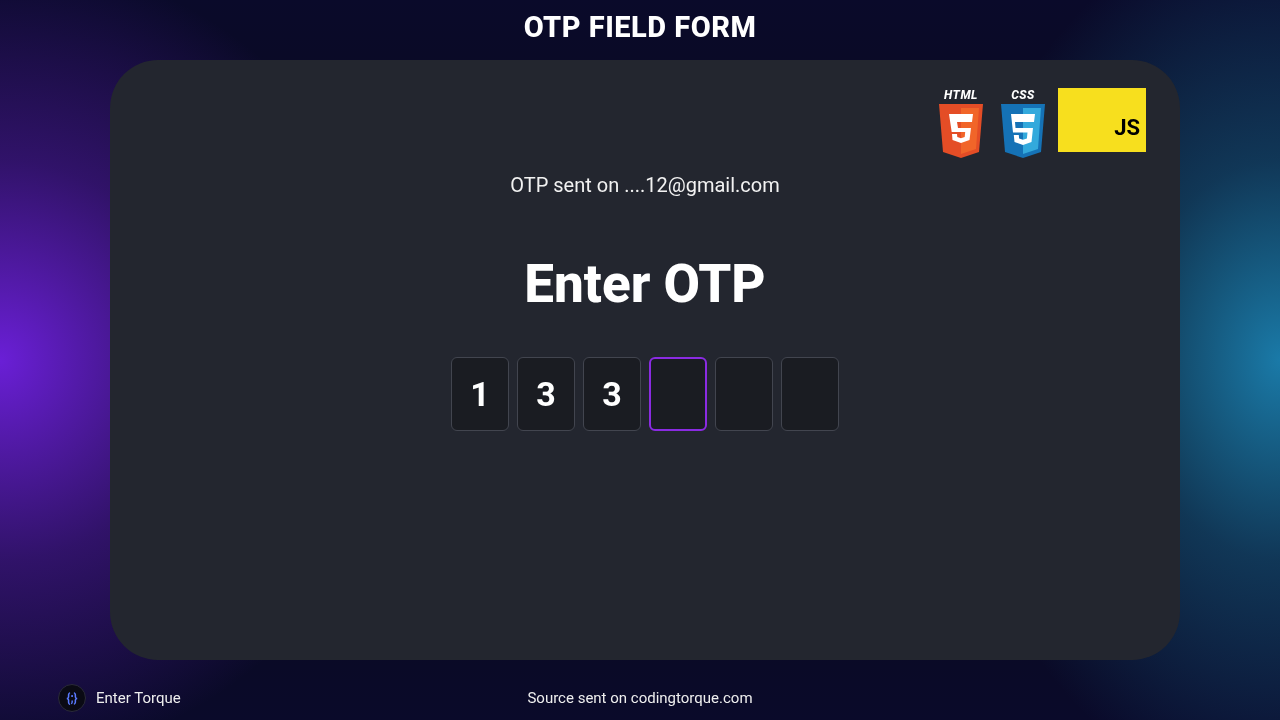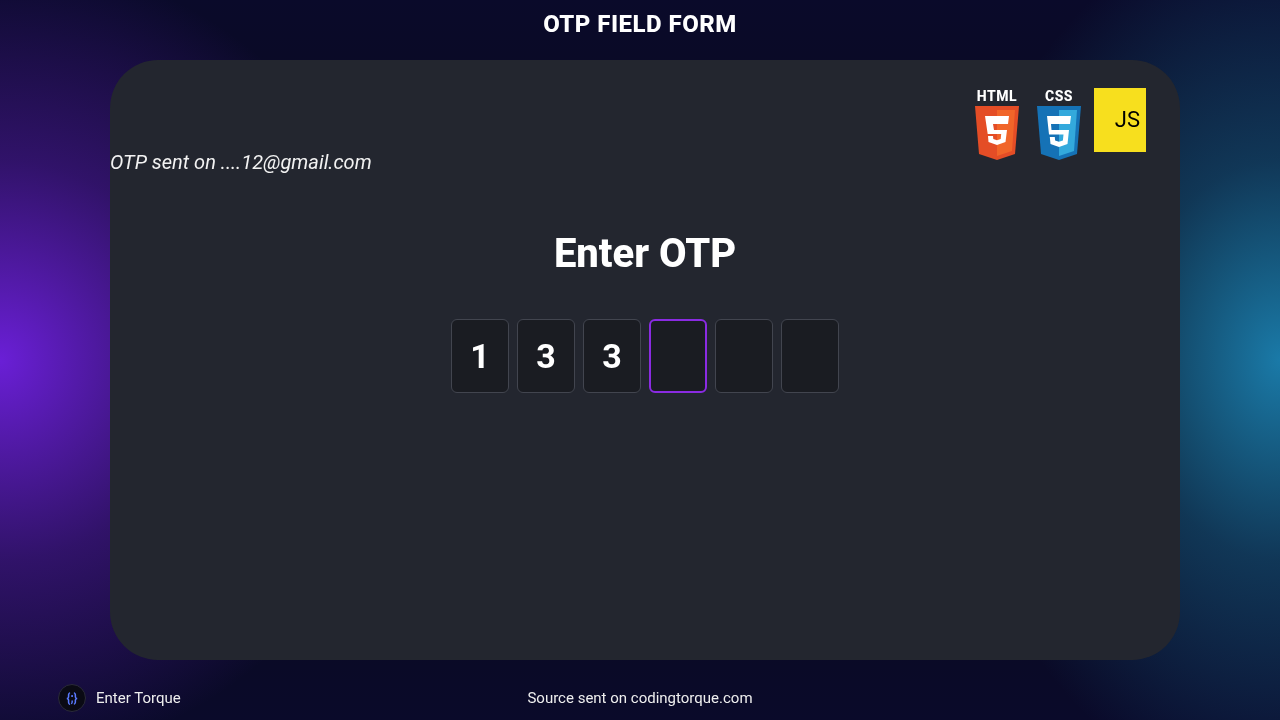--- a/index.html
+++ b/index.html
@@ -8,21 +8,21 @@
     font-family: -apple-system, BlinkMacSystemFont, "Segoe UI", Roboto, Arial, sans-serif;
     background:
       radial-gradient(ellipse 800px 800px at 0% 50%, #6a1fd6 0%, rgba(106,31,214,0.4) 25%, transparent 50%),
       radial-gradient(ellipse 600px 800px at 100% 50%, #1a7aa8 0%, rgba(26,122,168,0.4) 25%, transparent 55%),
       linear-gradient(to bottom, #0a0a2a 0%, #0a0a1a 40%, #0a0a1a 60%, #0a0a2a 100%);
     color: #fff;
     position: relative;
   }
   .page-title {
     text-align: center;
-    font-size: 24px;
+    font-size: 29px;
     font-weight: 800;
     letter-spacing: 0.5px;
     padding-top: 10px;
     padding-bottom: 6px;
     color: #fff;
   }
   .card {
     position: absolute;
     left: 110px;
     top: 60px;
@@ -34,38 +34,37 @@
   }
   .tech-badges {
     position: absolute;
     top: 28px;
     right: 34px;
     display: flex;
     gap: 8px;
     align-items: flex-start;
   }
   .badge { width: 54px; display:flex; flex-direction:column; align-items:center; }
-  .badge-label { font-size: 14px; font-weight: 800; color:#fff; letter-spacing:0.5px; margin-bottom:2px; }
+  .badge-label { font-size: 12px; font-weight: 800; color:#fff; letter-spacing:0.5px; margin-bottom:2px;font-style:italic; }
   .shield { width: 48px; height: 54px; }
   .js-badge {
-    width: 52px; height: 64px; background: #f7df1e;
+    width: 88px; height: 64px; background: #f7df1e;
     display:flex; align-items:flex-end; justify-content:flex-end;
-    padding: 20px 6px; color:#000; font-weight:400; font-size:22px;
+    padding: 12px 6px; color:#000; font-weight:700; font-size:22px;
   }
   .otp-info {
-    text-align: left;
+    text-align: center;
     font-size: 20px;
     color: #f2f2f2;
-    margin-top: 62px;
+    margin-top: 85px;
     font-weight: 400;
-    font-style: italic;
   }
   .otp-heading {
     text-align: center;
-    font-size: 40px;
+    font-size: 53px;
     font-weight: 800;
     color: #fff;
     margin-top: 56px;
   }
   .otp-row {
     display: flex;
     justify-content: center;
     gap: 8px;
     margin-top: 42px;
   }

